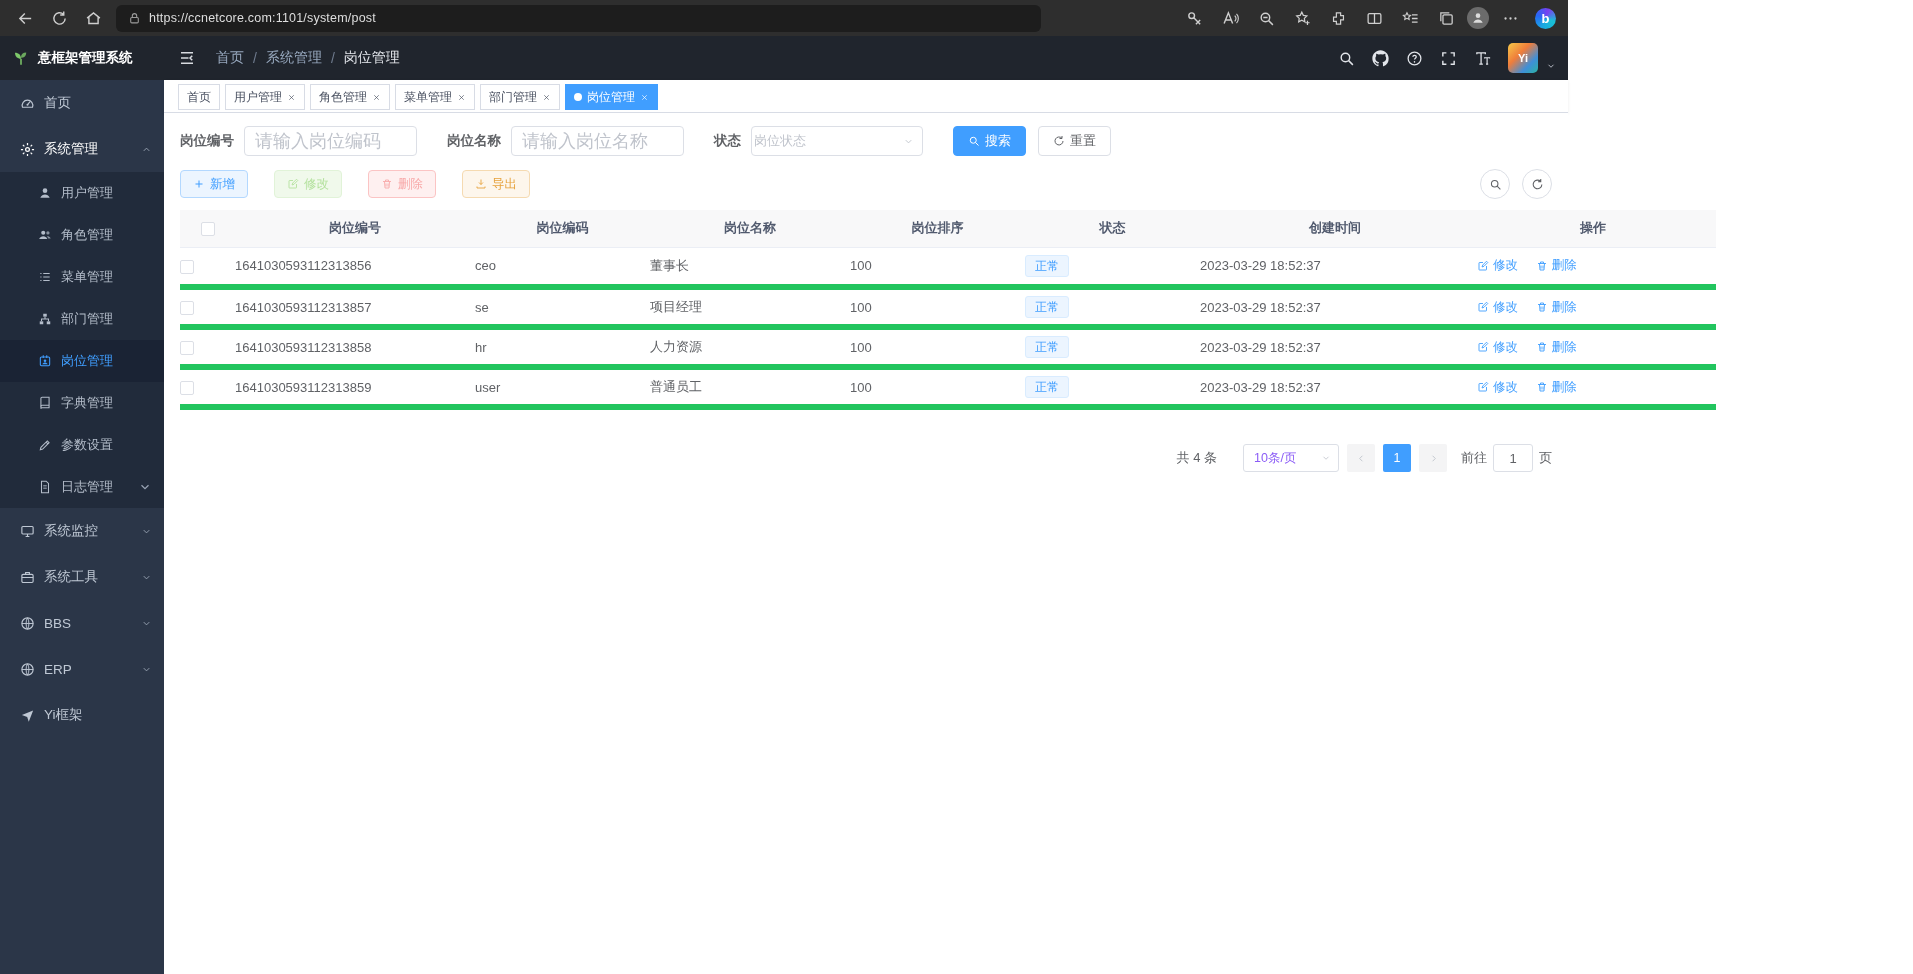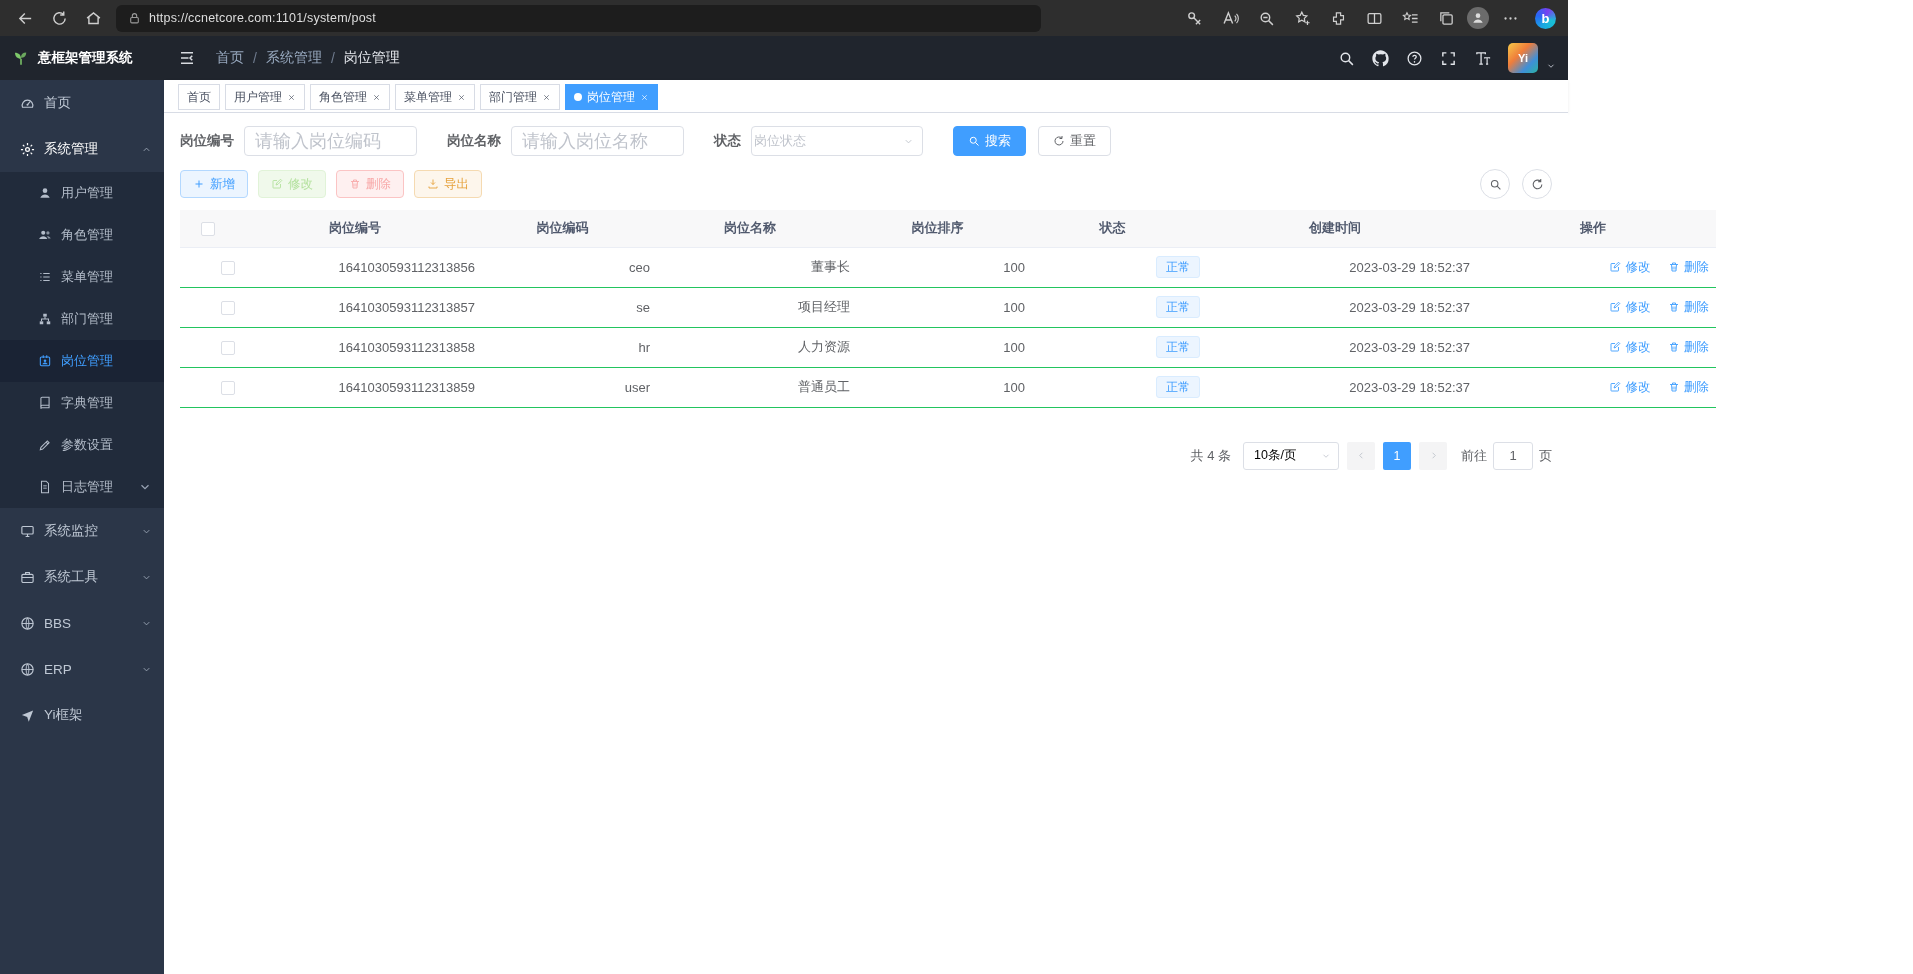--- a/index.html
+++ b/index.html
@@ -67,43 +67,43 @@
 .f-item{display:flex;align-items:center;margin-right:30px}
 .f-label{font-size:13.5px;font-weight:bold;color:#606266;margin-right:10px;white-space:nowrap}
 .f-input{width:173px;height:30px;border:1px solid #dcdfe6;border-radius:4px;padding:0 10px;font-size:18px;color:#606266;outline:none;font-family:inherit}
 .f-input::placeholder{color:#c0c4cc}
 .f-select{position:relative;width:172px;height:30px;border:1px solid #dcdfe6;border-radius:4px;display:flex;align-items:center;padding:0 24px 0 2px;color:#c0c4cc;font-size:13px;cursor:pointer}
 .f-select svg{position:absolute;right:8px;width:11px;height:11px;color:#c0c4cc}
 .btn{display:inline-flex;align-items:center;justify-content:center;gap:5px;height:30px;padding:0 14px;border-radius:4px;font-size:13px;cursor:pointer;border:1px solid transparent;font-family:inherit;white-space:nowrap}
 .btn svg{width:12px;height:12px;flex-shrink:0}
 .btn-primary{background:#409eff;border-color:#409eff;color:#fff}
 .btn-default{background:#fff;border-color:#dcdfe6;color:#606266;margin-left:12px}
-.toolbar{display:flex;align-items:center;gap:10px;margin-top:13px}
+.toolbar{display:flex;align-items:center;gap:26px;margin-top:13px}
 .btn-sm{height:28px;padding:0 12px;font-size:12.5px}
 .btn-plain-primary{background:#ecf5ff;border-color:#b3d8ff;color:#409eff}
 .btn-plain-success{background:#f0f9eb;border-color:#e1f3d8;color:#b3e19d;cursor:not-allowed}
 .btn-plain-danger{background:#fef0f0;border-color:#fbc4c4;color:#f8a9a9;cursor:not-allowed}
 .btn-plain-warning{background:#fdf6ec;border-color:#f5dab1;color:#e6a23c}
 .tool-right{display:flex;align-items:center;gap:12px;margin-left:auto}
 .circle-btn{display:flex;align-items:center;justify-content:center;width:30px;height:30px;border-radius:50%;border:1px solid #dcdfe6;background:#fff;color:#606266;cursor:pointer}
 .circle-btn svg{width:13px;height:13px}
 
 
 .table{width:100%;margin-top:11px;border-collapse:collapse;table-layout:fixed}
 .table th{background:#f8f8f9;color:#515a6e;font-weight:bold;font-size:13px;height:37px;text-align:center;border-bottom:1px solid #ebeef5}
-.table td{height:40px;text-align:right;font-size:13px;color:#606266;border-bottom:1px solid #22c55e;overflow:hidden;white-space:nowrap}
+.table td{height:40px;text-align:left;font-size:13px;color:#606266;border-bottom:6px solid #22c55e;overflow:hidden;white-space:nowrap}
 .checkbox{display:inline-block;width:14px;height:14px;border:1px solid #dcdfe6;border-radius:2px;background:#fff;vertical-align:middle;cursor:pointer}
 .status-tag{display:inline-block;padding:2px 9px;background:#ecf5ff;border:1px solid #d9ecff;color:#409eff;border-radius:3px;font-size:12px;line-height:16px}
 .link{display:inline-flex;align-items:center;gap:4px;color:#409eff;font-size:12.5px;cursor:pointer;margin:0 7px;vertical-align:middle}
 .link svg{width:12px;height:12px}
 
 
 .pagination{display:flex;align-items:center;justify-content:flex-end;margin-top:34px;font-size:13px;color:#606266;gap:8px}
-.pg-total{margin-right:4px}
-.pg-size{position:relative;display:flex;align-items:center;width:96px;height:28px;border:1px solid #dcdfe6;border-radius:3px;padding:0 22px 0 10px;font-size:12.5px;color:#000000;cursor:pointer}
+.pg-total{margin-right:18px}
+.pg-size{position:relative;display:flex;align-items:center;width:96px;height:28px;border:1px solid #dcdfe6;border-radius:3px;padding:0 22px 0 10px;font-size:12.5px;color:#8b5cf6;cursor:pointer}
 .pg-size svg{position:absolute;right:7px;width:10px;height:10px;color:#c0c4cc}
 .pg-btn{display:flex;align-items:center;justify-content:center;width:28px;height:28px;background:#f4f4f5;border-radius:2px;color:#c0c4cc;cursor:pointer}
 .pg-btn svg{width:11px;height:11px}
 .pg-num{display:flex;align-items:center;justify-content:center;min-width:28px;height:28px;background:#409eff;border-radius:2px;color:#fff;font-size:12.5px;cursor:pointer}
 .pg-goto{display:flex;align-items:center;gap:6px;margin-left:6px}
 .pg-input{width:40px;height:28px;border:1px solid #dcdfe6;border-radius:3px;text-align:center;font-size:13px;color:#606266;outline:none;font-family:inherit}
 </style>
 </head>
 <body>
 

